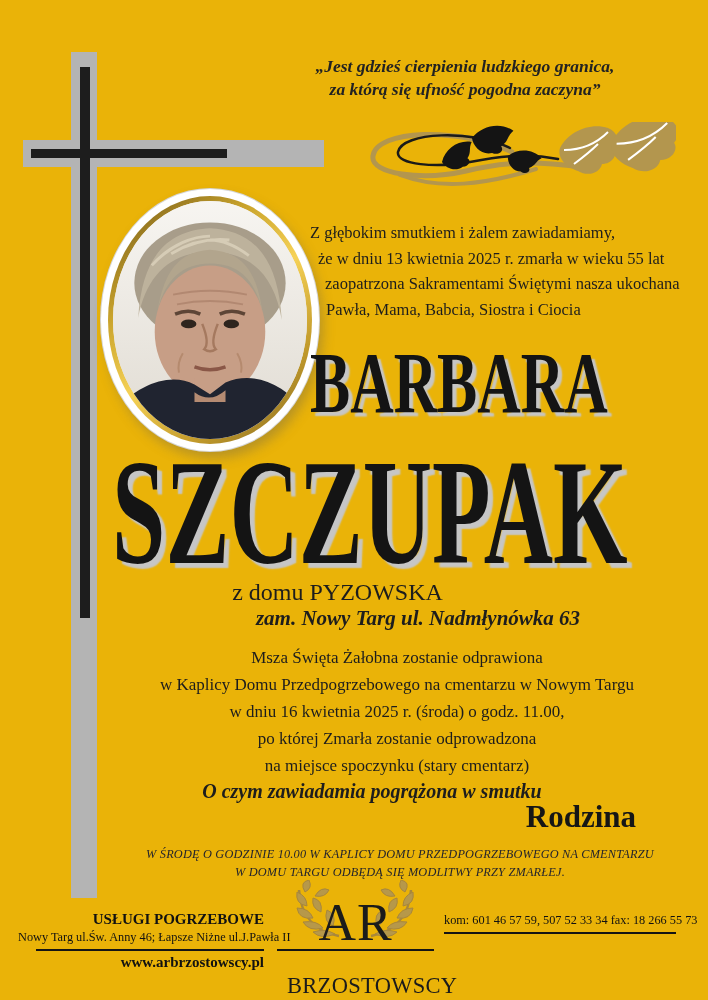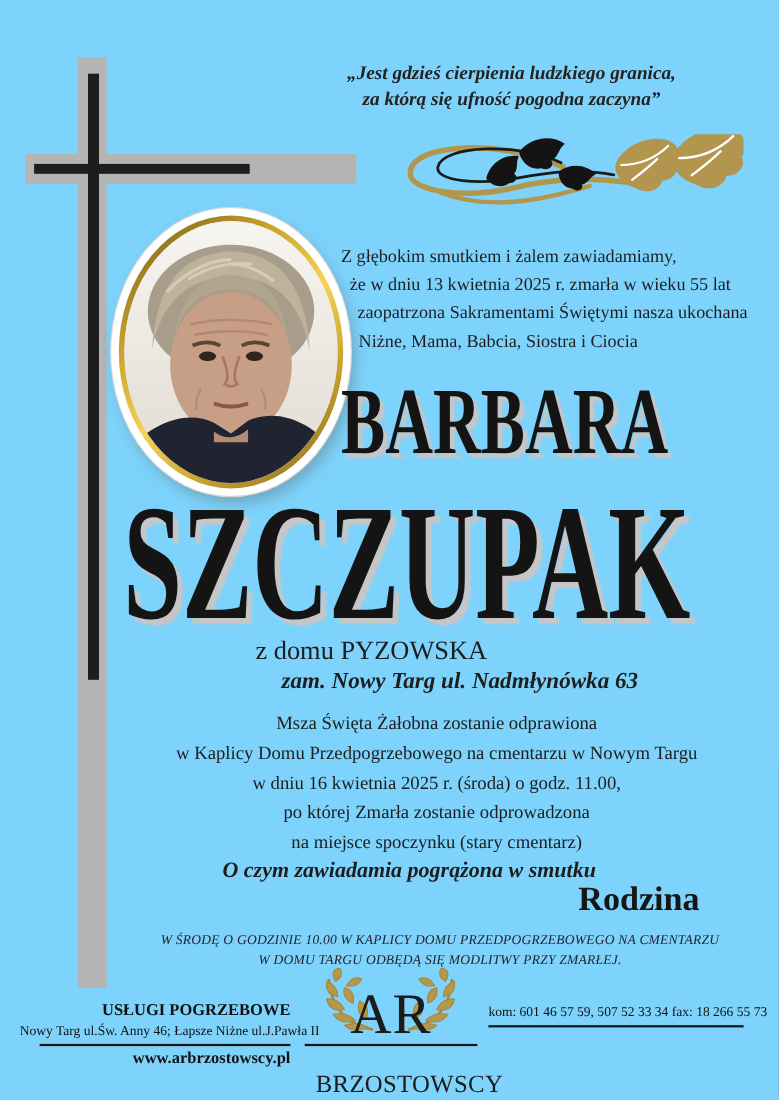--- a/index.html
+++ b/index.html
@@ -1,18 +1,18 @@
 <!DOCTYPE html>
 <html><head>
 <meta charset="utf-8">
 <style>
   html,body{margin:0;padding:0;}
   body{background:#888;}
   .page{
-    position:relative;width:708px;height:1000px;background:#7dd3fc;
+    position:relative;width:708px;height:1000px;background:#eab308;
     font-family:"Liberation Serif","DejaVu Serif",serif;color:#1c1c1c;
     overflow:hidden;margin:0 auto;
   }
   
   .cross-gray-v{position:absolute;left:71px;top:52px;width:26px;height:846px;background:#b4b4b4;}
   .cross-gray-h{position:absolute;left:23px;top:140px;width:301px;height:27px;background:#b4b4b4;}
   .cross-black-v{position:absolute;left:80px;top:67px;width:10px;height:551px;background:#1d1d1d;}
   .cross-black-h{position:absolute;left:31px;top:149px;width:196px;height:9px;background:#1d1d1d;}
   
   .quote{position:absolute;left:228px;top:55px;width:474px;text-align:center;
@@ -137,21 +137,21 @@
           <path d="M84 196 Q100 208 116 194 L116 206 L84 206 Z" fill="#b58b72"></path>
         </svg>
       </div>
     </div>
   </div>
 
   <div class="announcement">
     <div class="ind0">Z głębokim smutkiem i żalem zawiadamiamy,</div>
     <div class="ind1">że w dniu 13 kwietnia 2025 r. zmarła w wieku 55 lat</div>
     <div class="ind2">zaopatrzona Sakramentami Świętymi nasza ukochana</div>
-    <div class="ind3">Niżne, Mama, Babcia, Siostra i Ciocia</div>
+    <div class="ind3">Pawła, Mama, Babcia, Siostra i Ciocia</div>
   </div>
 
   <div class="first-name">
     <span>BARBARA</span>
   </div>
   <div class="last-name">
     <span>SZCZUPAK</span>
   </div>
 
   <div class="maiden">z domu PYZOWSKA</div>

